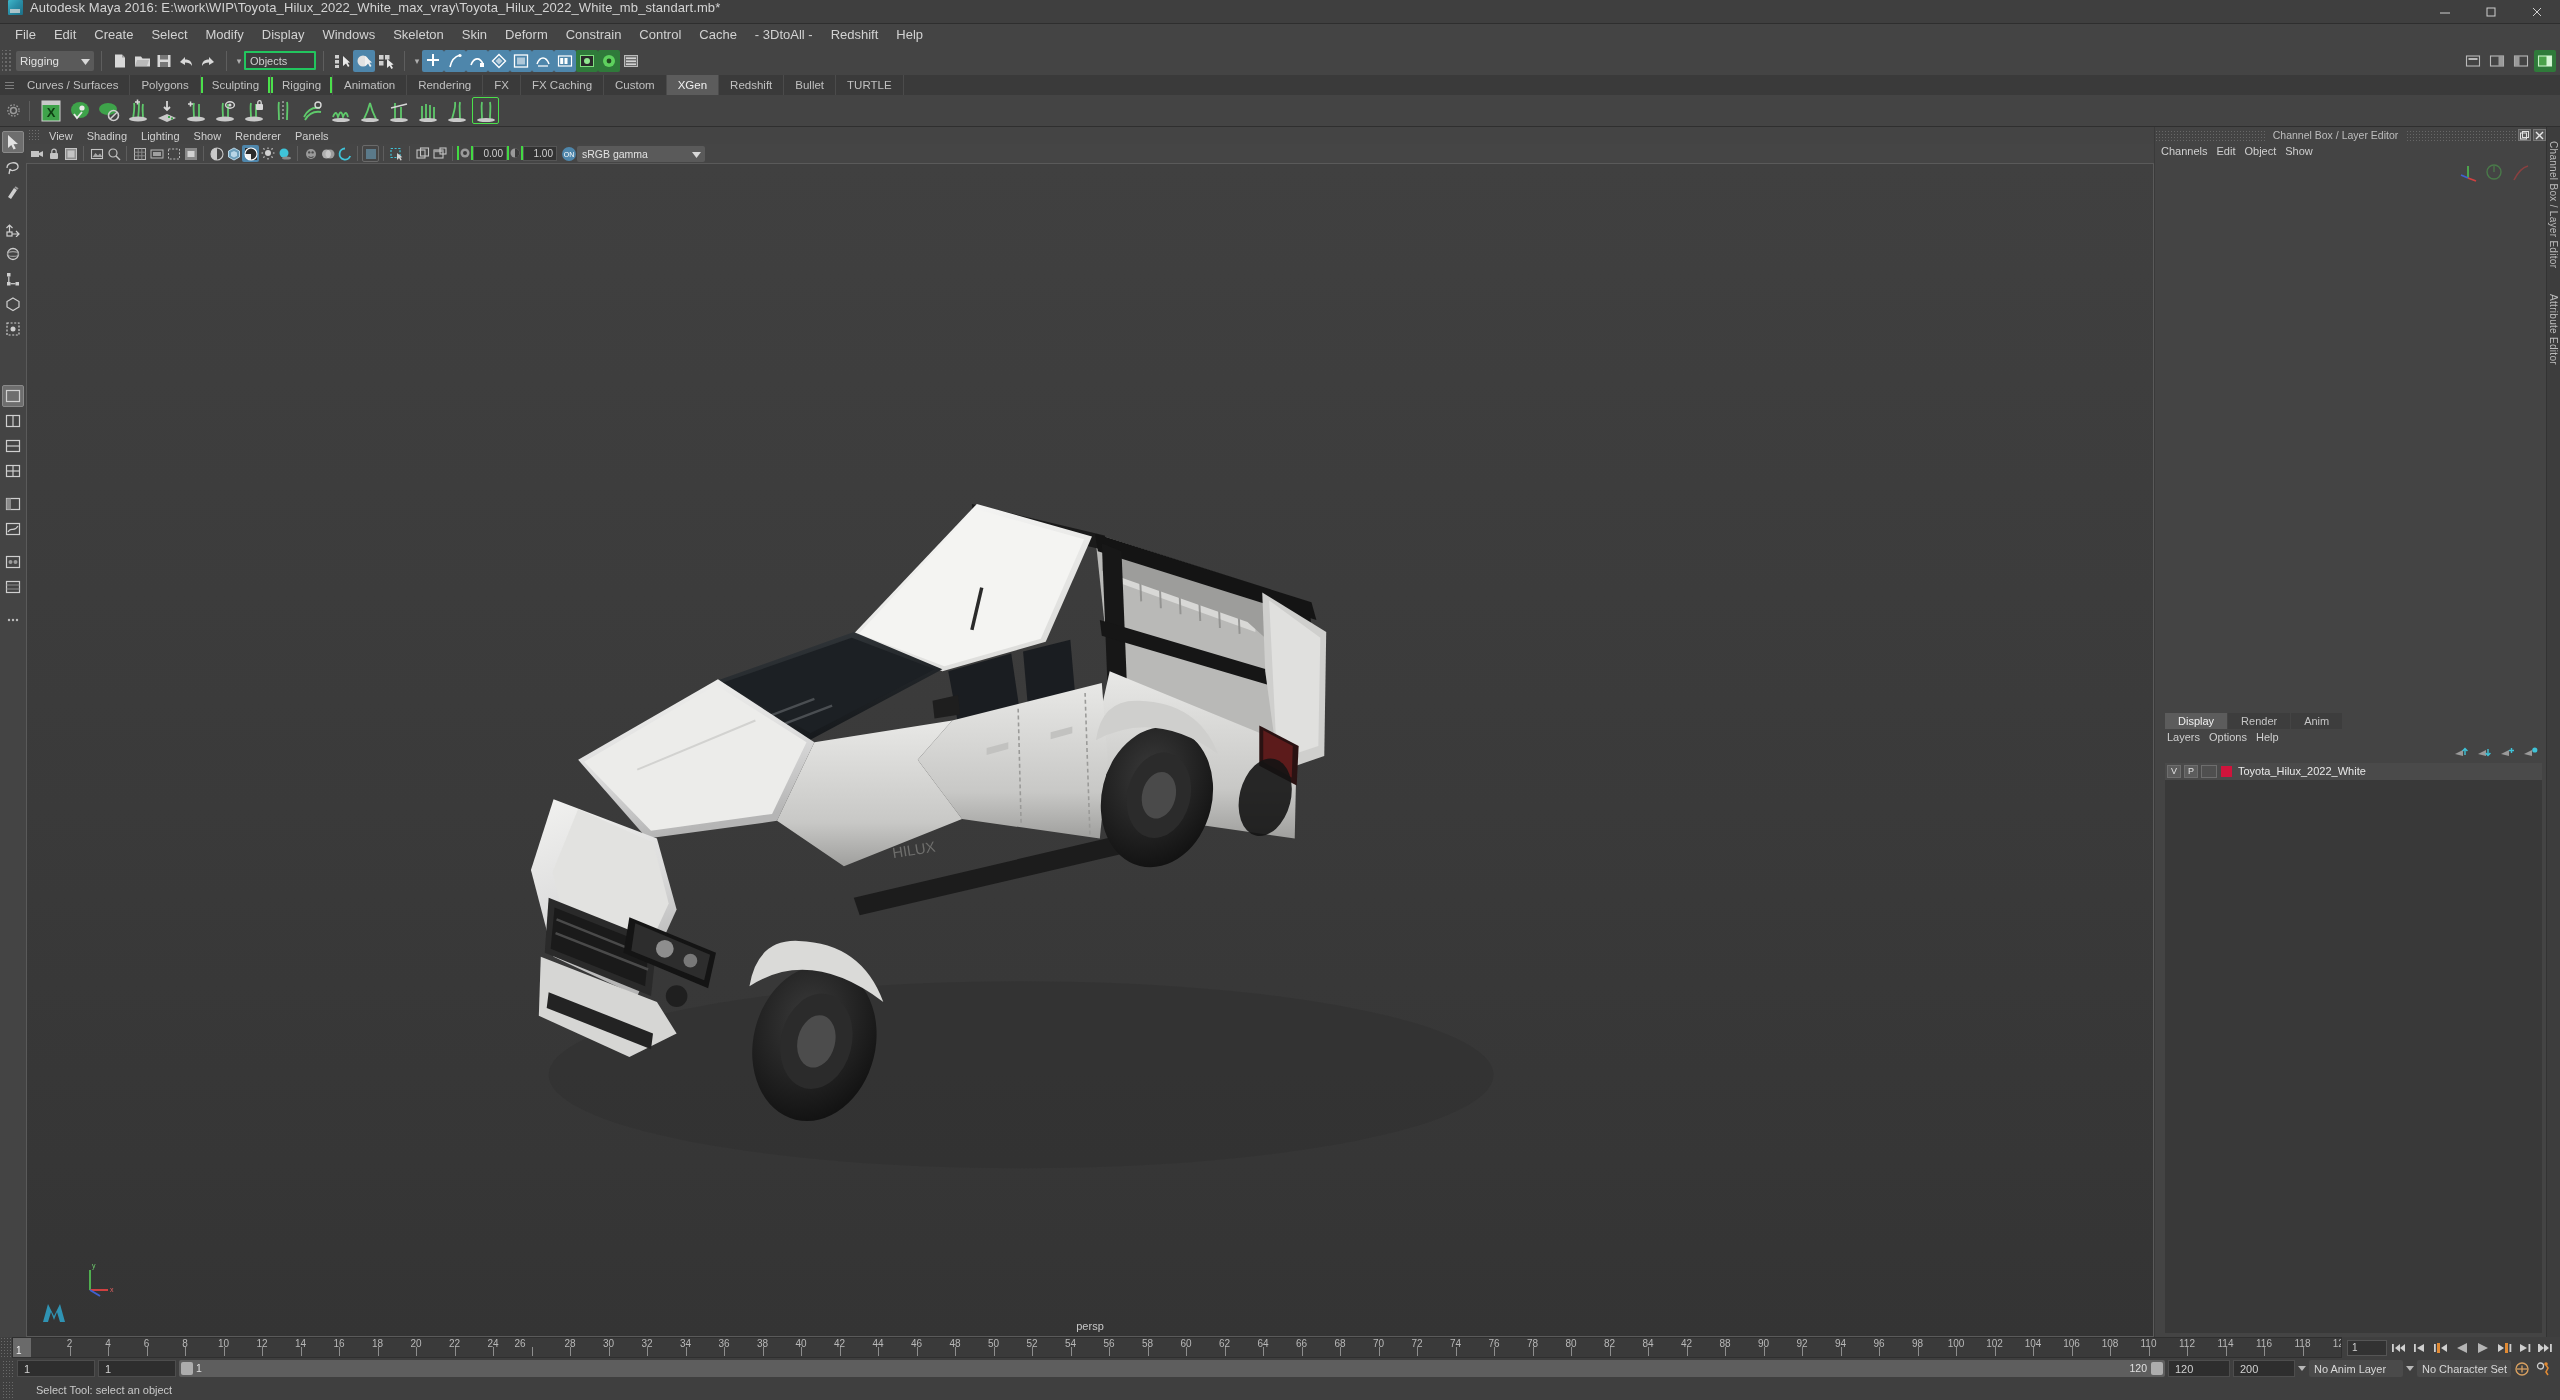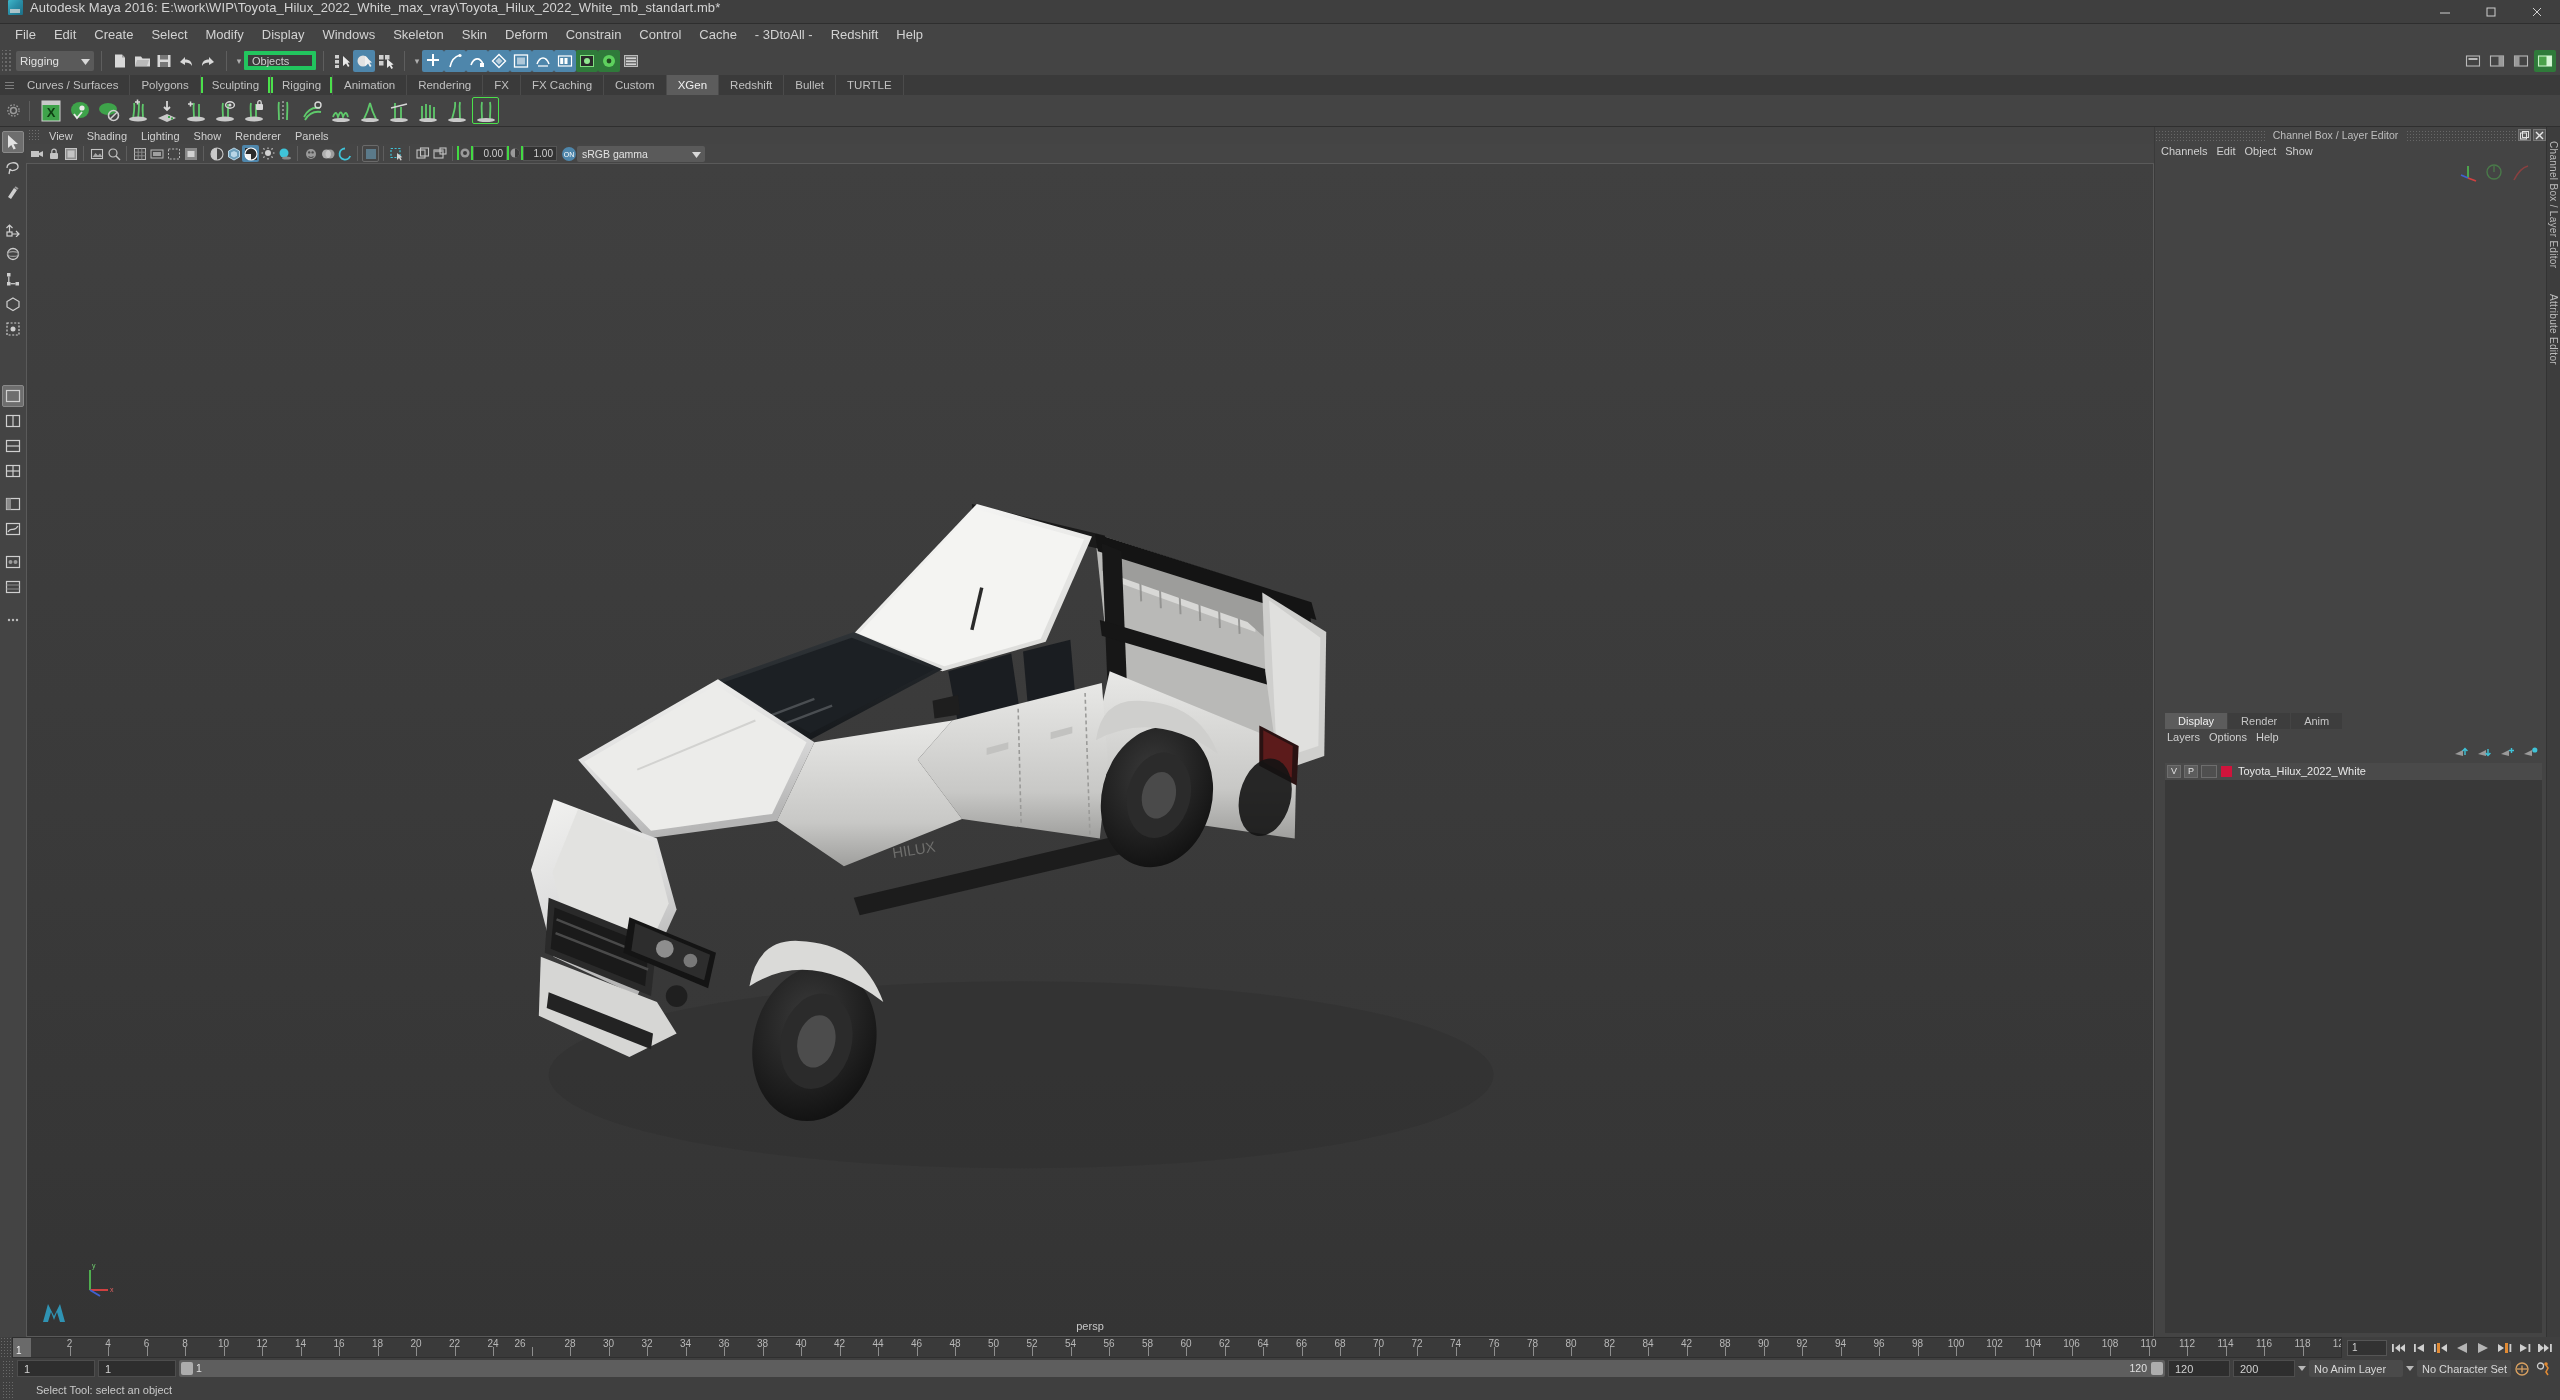--- a/index.html
+++ b/index.html
@@ -53,21 +53,21 @@
   .mode-select {
     width: 78px; height: 20px; background: #5a5a5a; border: none; border-radius: 2px;
     display: flex; align-items: center; padding: 0 4px; font-size: 11.5px; color: #e0e0e0;
     margin-left: 4px;
   }
   .mode-select .caret { margin-left: auto; }
   .sep-v { width: 1px; height: 20px; background: #5e5e5e; margin: 0 7px; flex:0 0 1px; }
   .tool-ico { width: 22px; height: 22px; display:flex; align-items:center; justify-content:center; flex:0 0 22px; }
   .tool-ico.hl { background:#4e86ab; border-radius:2px; }
   .objects-field {
-    width: 72px; height: 19px; background: #3c3c3c; border: 4px solid #22c55e;
+    width: 72px; height: 19px; background: #3c3c3c; border: 2px solid #22c55e;
     font-size: 11px; color: #cfcfcf; display:flex; align-items:center; padding-left:4px;
     border-radius: 1px;
   }
   .mini-caret { width: 10px; text-align:center; color:#b0b0b0; font-size: 9px; flex:0 0 10px; }
   .sl-right { margin-left:auto; display:flex; align-items:center; padding-right: 4px; gap:2px;}
 
   
   .shelftabs {
     height: 20px; background: #3a3a3a; display:flex; align-items: stretch; flex: 0 0 20px;
     font-size: 11.5px; padding-left: 2px;

